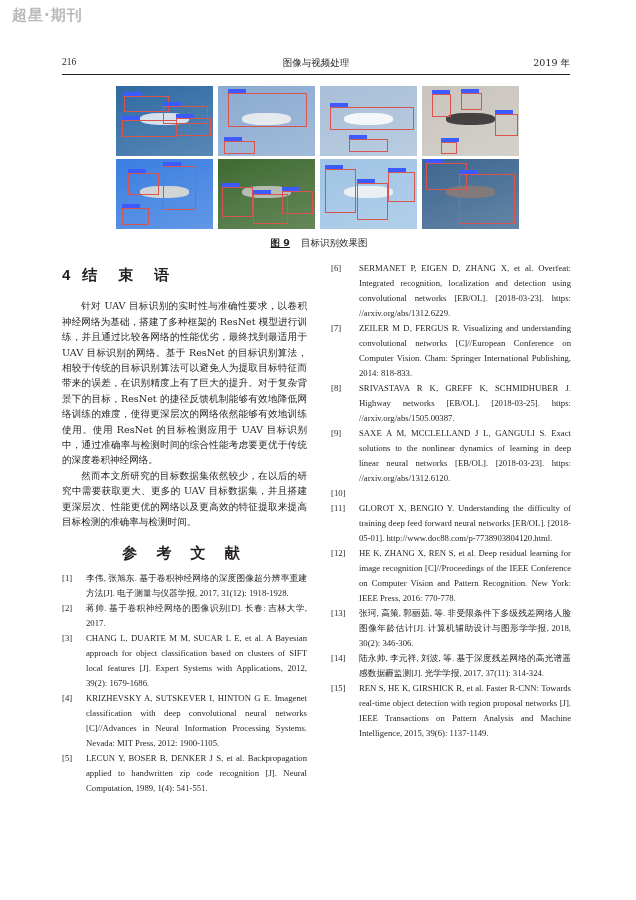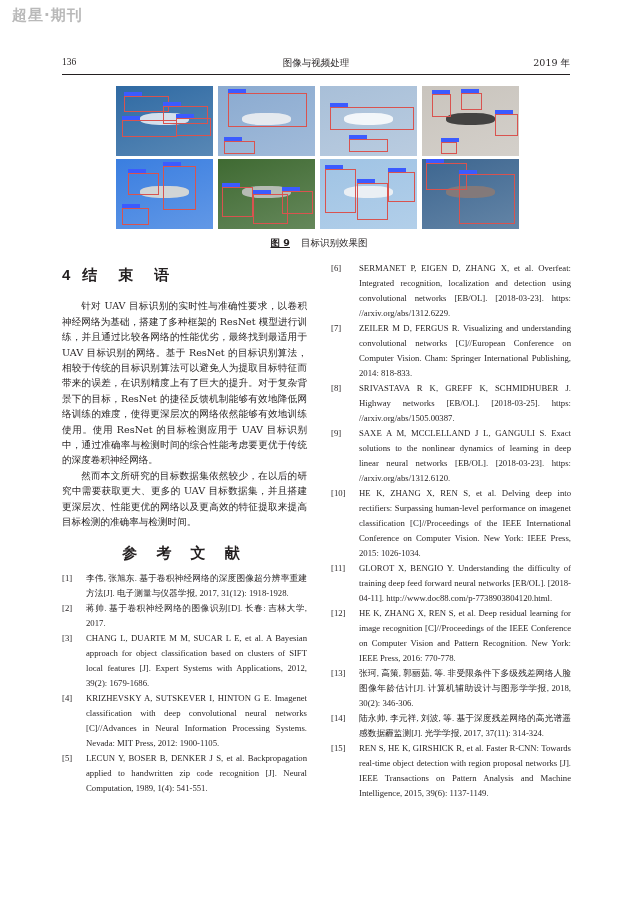--- a/index.html
+++ b/index.html
@@ -40,21 +40,21 @@
   .col-right .ref .rnum { flex: 0 0 28px; }
   .ref .rtext { flex: 1; text-align: justify; font-family: "Liberation Serif", "DejaVu Serif", serif; word-break: break-word; }
   .col-left .ref { margin-top: 0; }
 </style>
 </head>
 <body>
 
 <div class="watermark">超星·期刊</div>
 
 <div class="running-head">
-  <span class="pg">136</span>
+  <span class="pg">216</span>
   <span class="journal">图像与视频处理</span>
   <span class="year">2019 年</span>
 </div>
 
 <div class="figure">
   <div class="fig-grid" id="fig-grid">
       <div class="thumb" style="background: linear-gradient(160deg, rgb(47, 106, 163), rgba(47, 106, 163, 0.8));">
         <div style="position: absolute; left: 25%; top: 38%; width: 50%; height: 18%; border-radius: 40%; background: rgb(238, 242, 247); opacity: 0.85;"></div>
         <div class="bbox" style="left: 8%; top: 14%; width: 45%; height: 20%;">
           <div class="tag"></div>
@@ -198,25 +198,24 @@
       <div class="ref">
         <span class="rnum">[8]</span>
         <span class="rtext">SRIVASTAVA R K, GREFF K, SCHMIDHUBER J. Highway networks [EB/OL]. [2018-03-25]. https: //arxiv.org/abs/1505.00387.</span>
       </div>
       <div class="ref">
         <span class="rnum">[9]</span>
         <span class="rtext">SAXE A M, MCCLELLAND J L, GANGULI S. Exact solutions to the nonlinear dynamics of learning in deep linear neural networks [EB/OL]. [2018-03-23]. https: //arxiv.org/abs/1312.6120.</span>
       </div>
       <div class="ref">
         <span class="rnum">[10]</span>
-        <span class="rtext">HE K, ZHANG X, REN S, et al. Delving deep into rectifiers: Surpassing human-level performance on imagenet classification [C]//Proceedings of the IEEE International Conference on Computer Vision. New York: IEEE Press, 2015: 1026-1034.</span>
       </div>
       <div class="ref">
         <span class="rnum">[11]</span>
-        <span class="rtext">GLOROT X, BENGIO Y. Understanding the difficulty of training deep feed forward neural networks [EB/OL]. [2018-04-11]. http://www.doc88.com/p-7738903804120.html.</span>
+        <span class="rtext">GLOROT X, BENGIO Y. Understanding the difficulty of training deep feed forward neural networks [EB/OL]. [2018-05-01]. http://www.doc88.com/p-7738903804120.html.</span>
       </div>
       <div class="ref">
         <span class="rnum">[12]</span>
         <span class="rtext">HE K, ZHANG X, REN S, et al. Deep residual learning for image recognition [C]//Proceedings of the IEEE Conference on Computer Vision and Pattern Recognition. New York: IEEE Press, 2016: 770-778.</span>
       </div>
       <div class="ref">
         <span class="rnum">[13]</span>
         <span class="rtext">张珂, 高策, 郭丽茹, 等. 非受限条件下多级残差网络人脸图像年龄估计[J]. 计算机辅助设计与图形学学报, 2018, 30(2): 346-306.</span>
       </div>
       <div class="ref">

